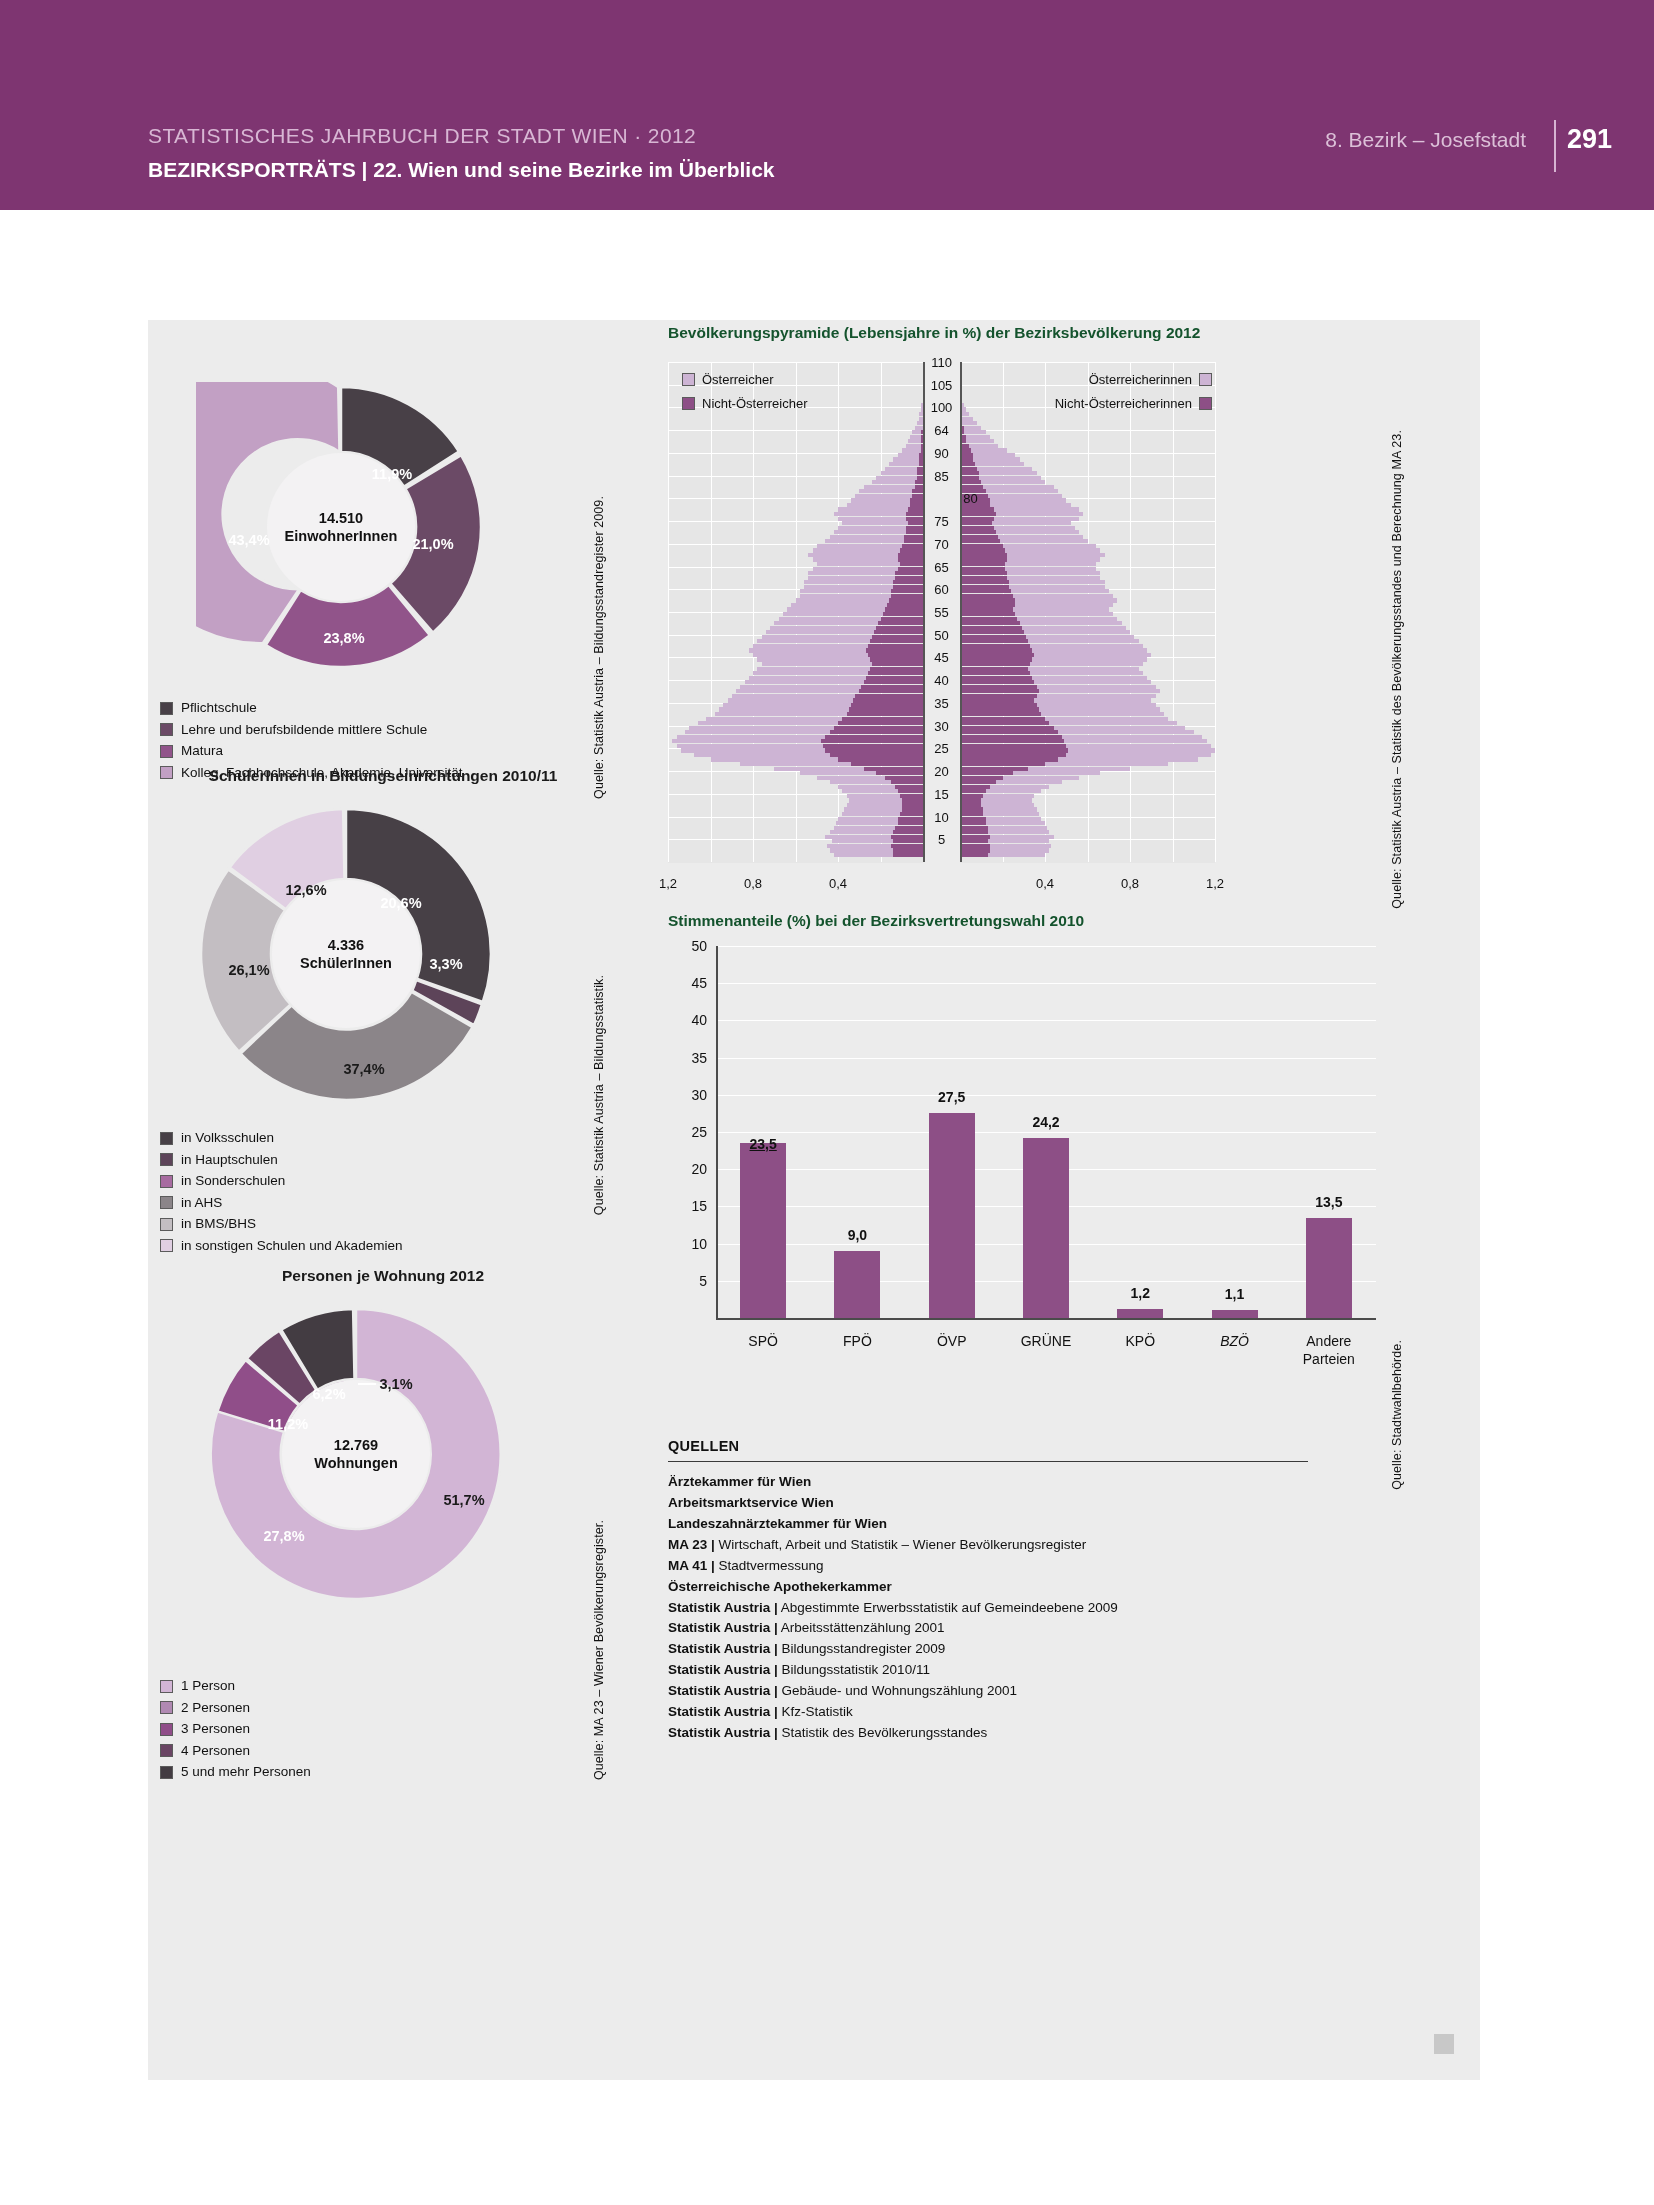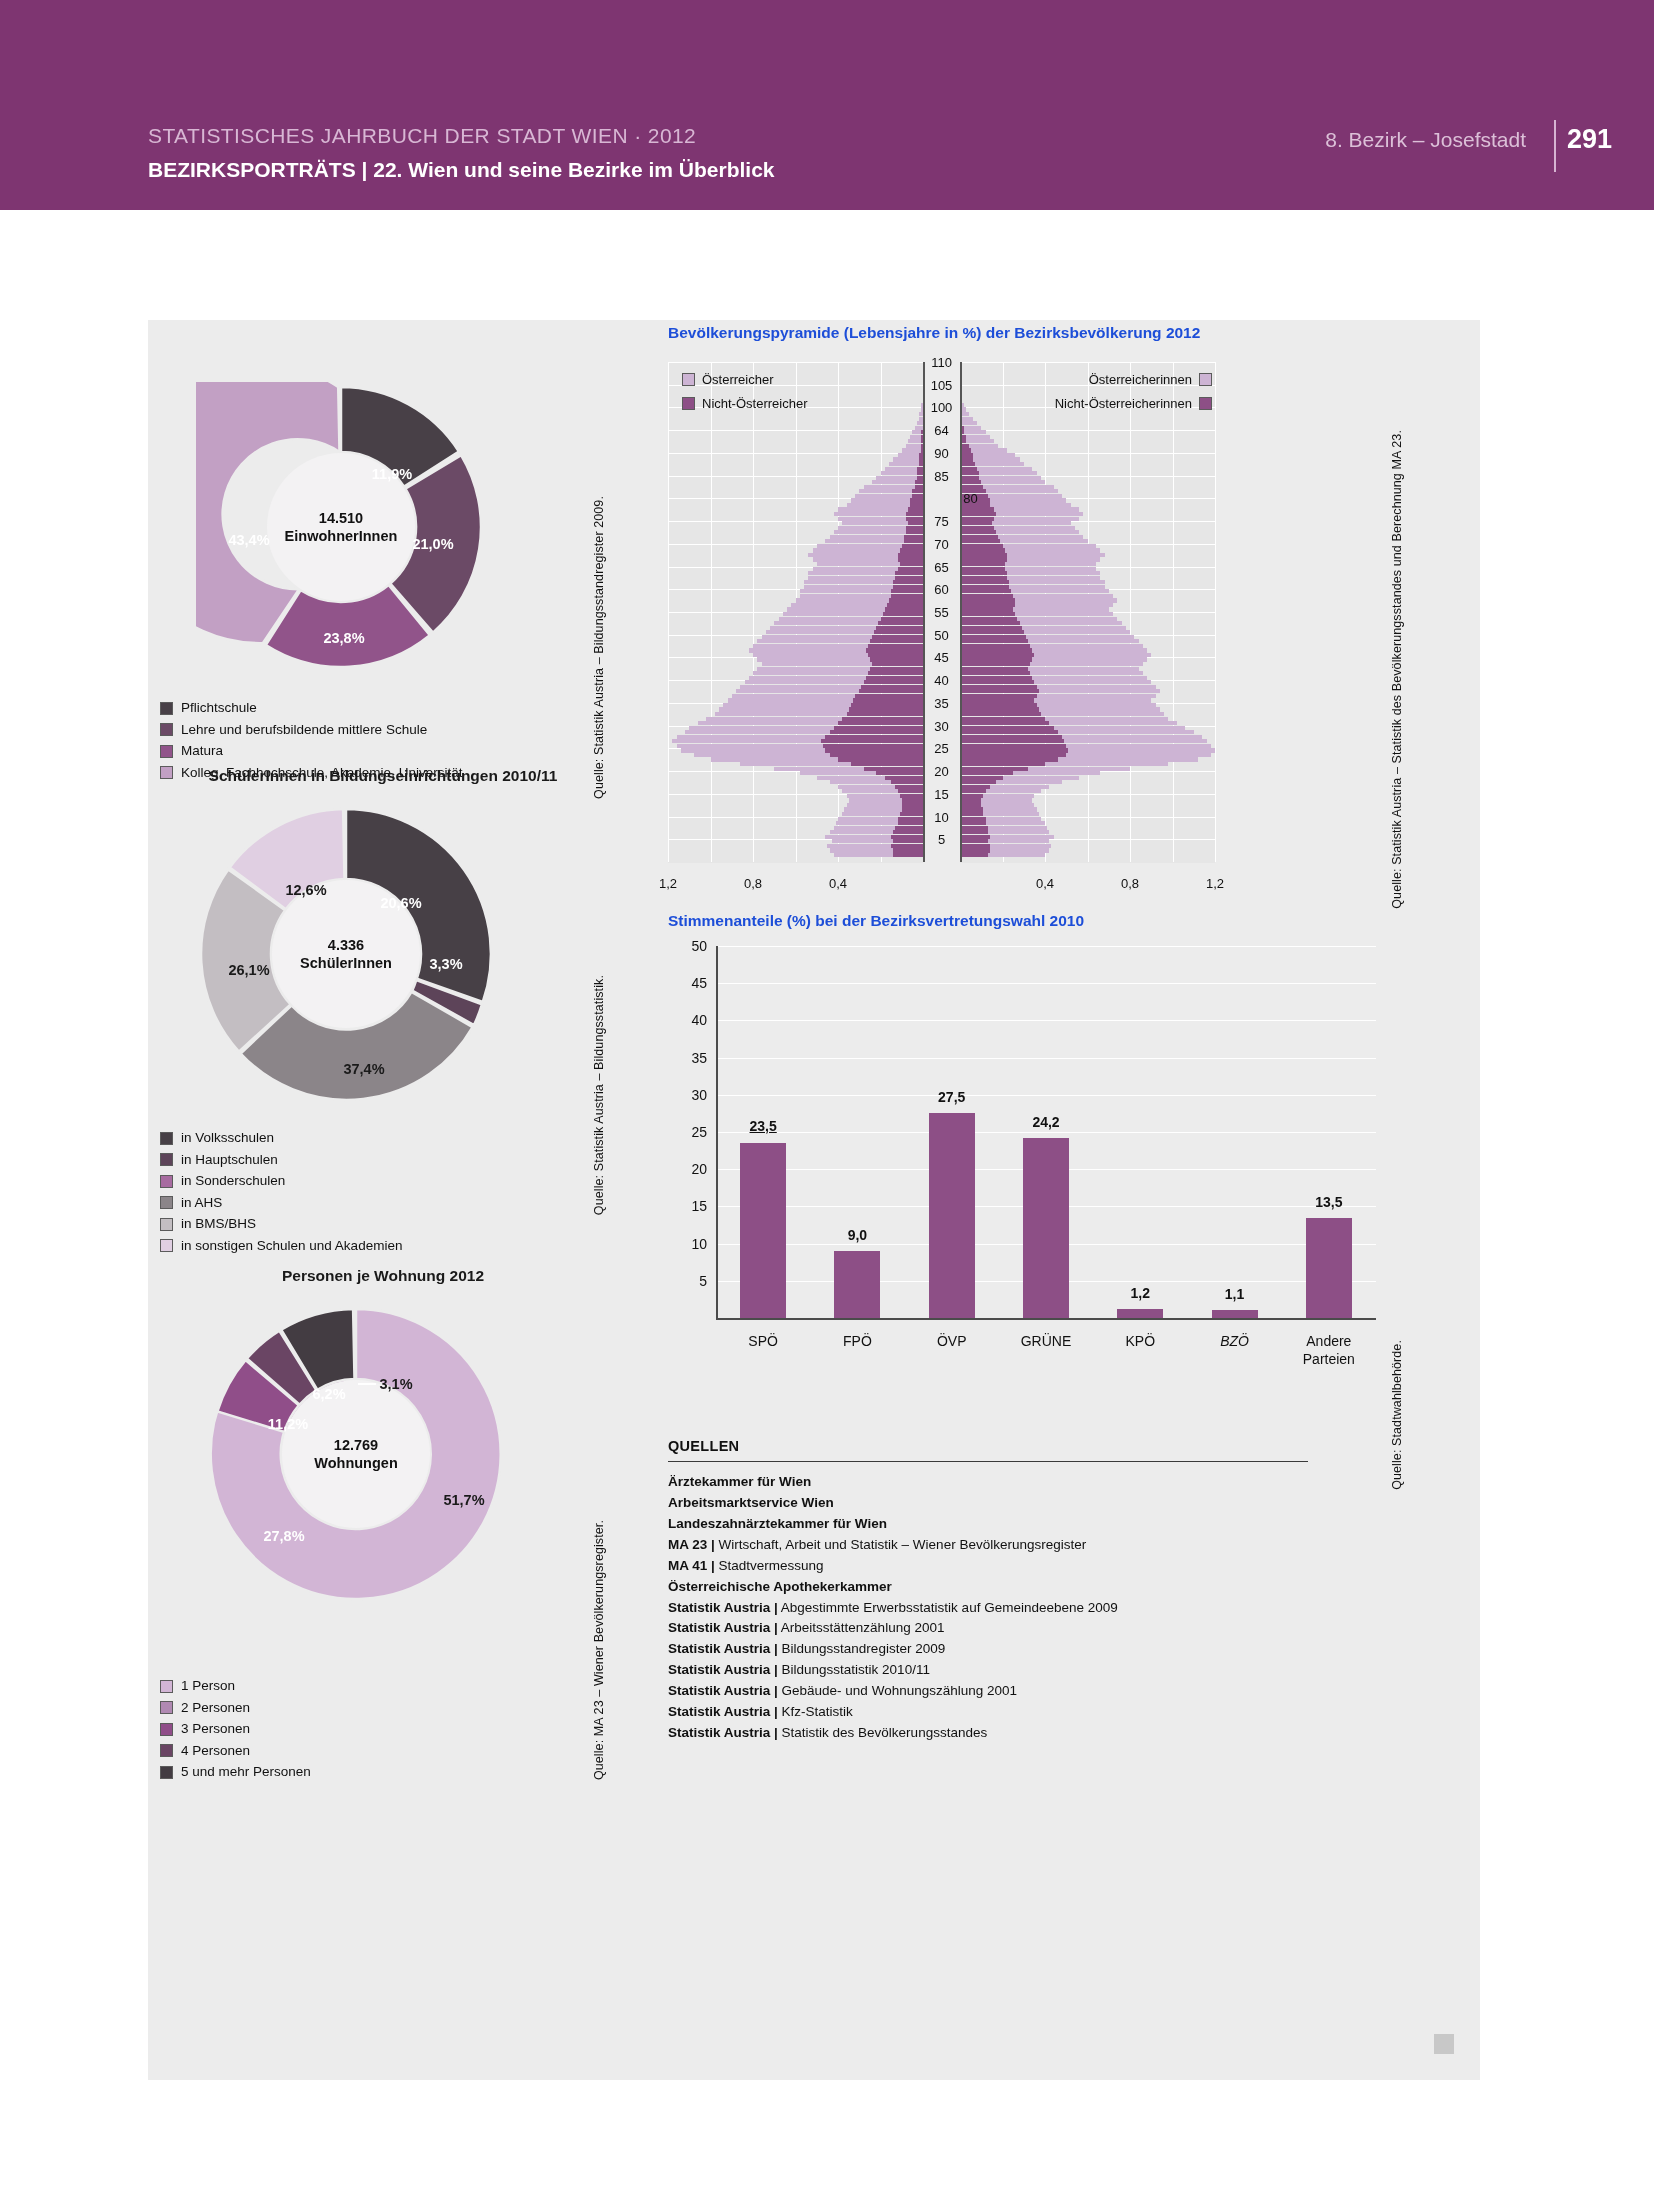--- a/index.html
+++ b/index.html
@@ -48,21 +48,21 @@
 
   
   .col-left{ position:absolute; left:0; top:0; width:470px; height:100%; }
   .col-right{ position:absolute; left:520px; top:0; width:760px; height:100%; }
 
   .chart-title{
     font-size:15.5px; font-weight:700; color:#1a1a1a; text-align:center;
     line-height:1.32;
   }
   .chart-title-left{
-    font-size:15.5px; font-weight:700; color:#1d4ed8; text-align:left;
+    font-size:15.5px; font-weight:700; color:#14532d; text-align:left;
   }
 
   
   .donut-wrap{ position:relative; }
   .donut{ position:relative; }
   .donut svg{ display:block; }
   .donut-center{
     position:absolute; left:50%; top:50%; transform:translate(-50%,-50%);
     text-align:center; font-size:14.5px; font-weight:700; line-height:1.25;
     color:#111; white-space:nowrap;
@@ -869,21 +869,21 @@
           <div class="bc-ytick" style="left:48px;top:182.8px;">30</div>
           <div class="bc-grid" style="left:48px;top:145.60000000000002px;width:660px;"></div>
           <div class="bc-ytick" style="left:48px;top:145.60000000000002px;">35</div>
           <div class="bc-grid" style="left:48px;top:108.39999999999998px;width:660px;"></div>
           <div class="bc-ytick" style="left:48px;top:108.39999999999998px;">40</div>
           <div class="bc-grid" style="left:48px;top:71.19999999999999px;width:660px;"></div>
           <div class="bc-ytick" style="left:48px;top:71.19999999999999px;">45</div>
           <div class="bc-grid" style="left:48px;top:34px;width:660px;"></div>
           <div class="bc-ytick" style="left:48px;top:34px;">50</div>
           <div class="bc-bar" style="left:72.14285714285714px;top:231.16px;width:46px;height:174.84px;background:#8d4f86;"></div>
-          <div class="bc-val" style="left:95.14285714285714px;top:206px;text-decoration:underline;">23,5</div>
+          <div class="bc-val" style="left:95.14285714285714px;top:224px;text-decoration:underline;">23,5</div>
           <div class="bc-cat" style="left:95.14285714285714px;top:420px;">SPÖ</div>
           <div class="bc-bar" style="left:166.42857142857142px;top:339.04px;width:46px;height:66.96px;background:#8d4f86;"></div>
           <div class="bc-val" style="left:189.42857142857142px;top:315.04px;">9,0</div>
           <div class="bc-cat" style="left:189.42857142857142px;top:420px;">FPÖ</div>
           <div class="bc-bar" style="left:260.7142857142857px;top:201.39999999999998px;width:46px;height:204.60000000000002px;background:#8d4f86;"></div>
           <div class="bc-val" style="left:283.7142857142857px;top:177.39999999999998px;">27,5</div>
           <div class="bc-cat" style="left:283.7142857142857px;top:420px;">ÖVP</div>
           <div class="bc-bar" style="left:355.00000000000006px;top:225.952px;width:46px;height:180.048px;background:#8d4f86;"></div>
           <div class="bc-val" style="left:378.00000000000006px;top:201.952px;">24,2</div>
           <div class="bc-cat" style="left:378.00000000000006px;top:420px;">GRÜNE</div>

